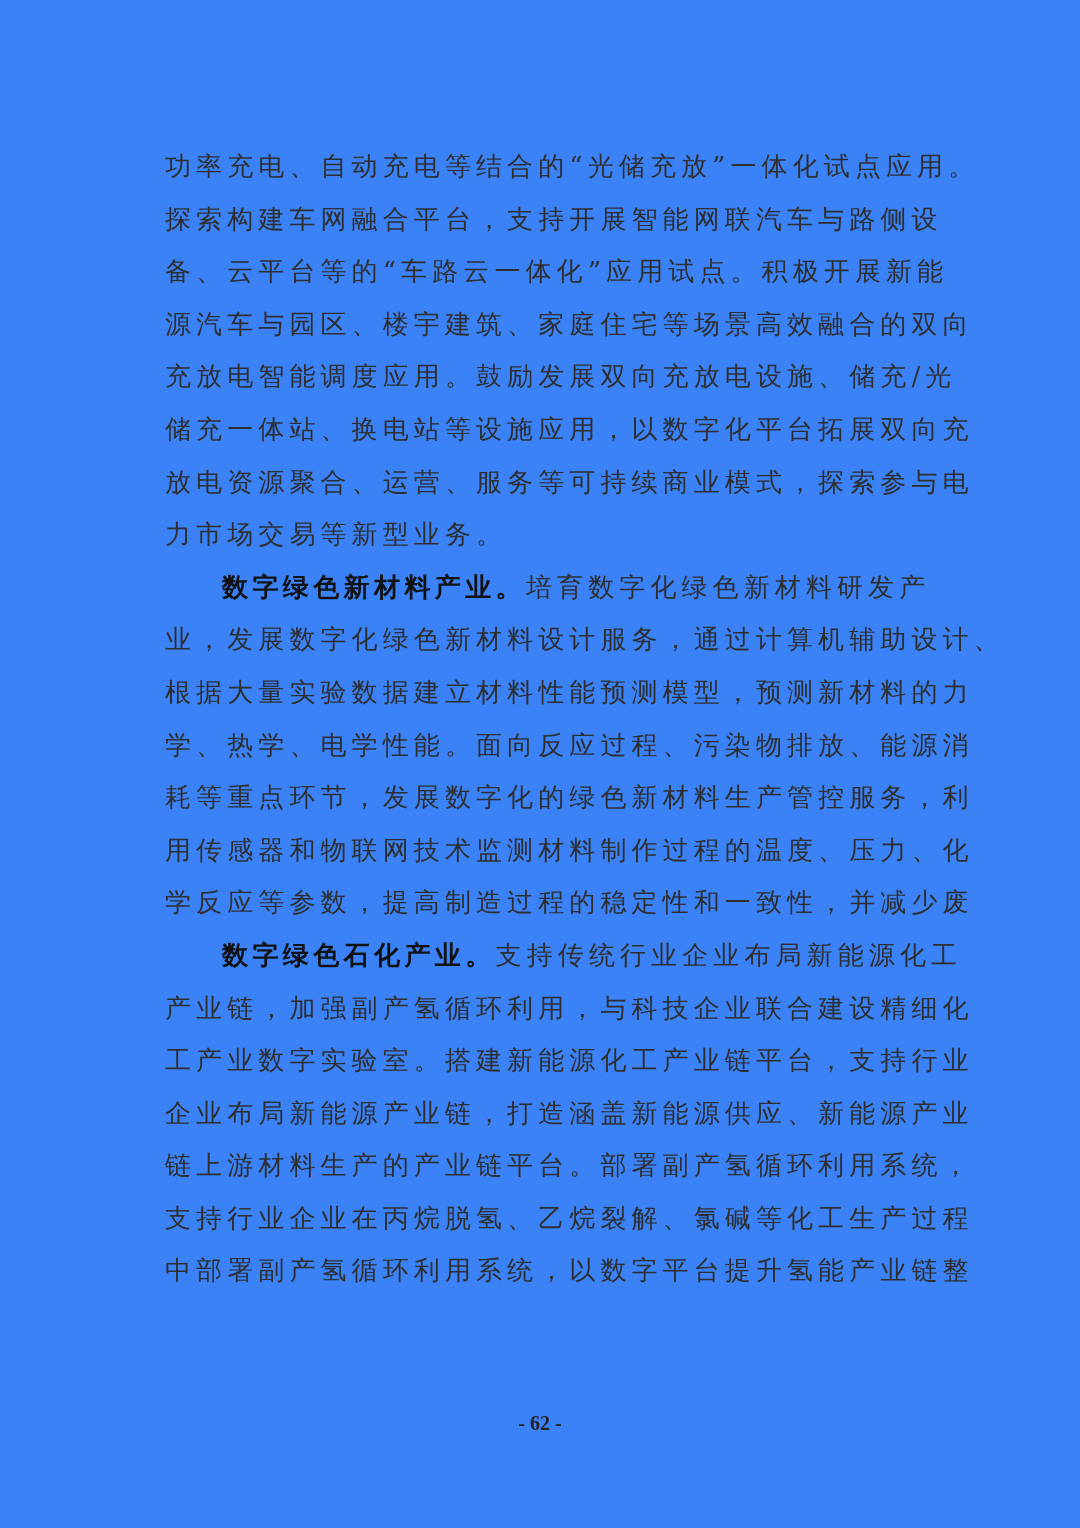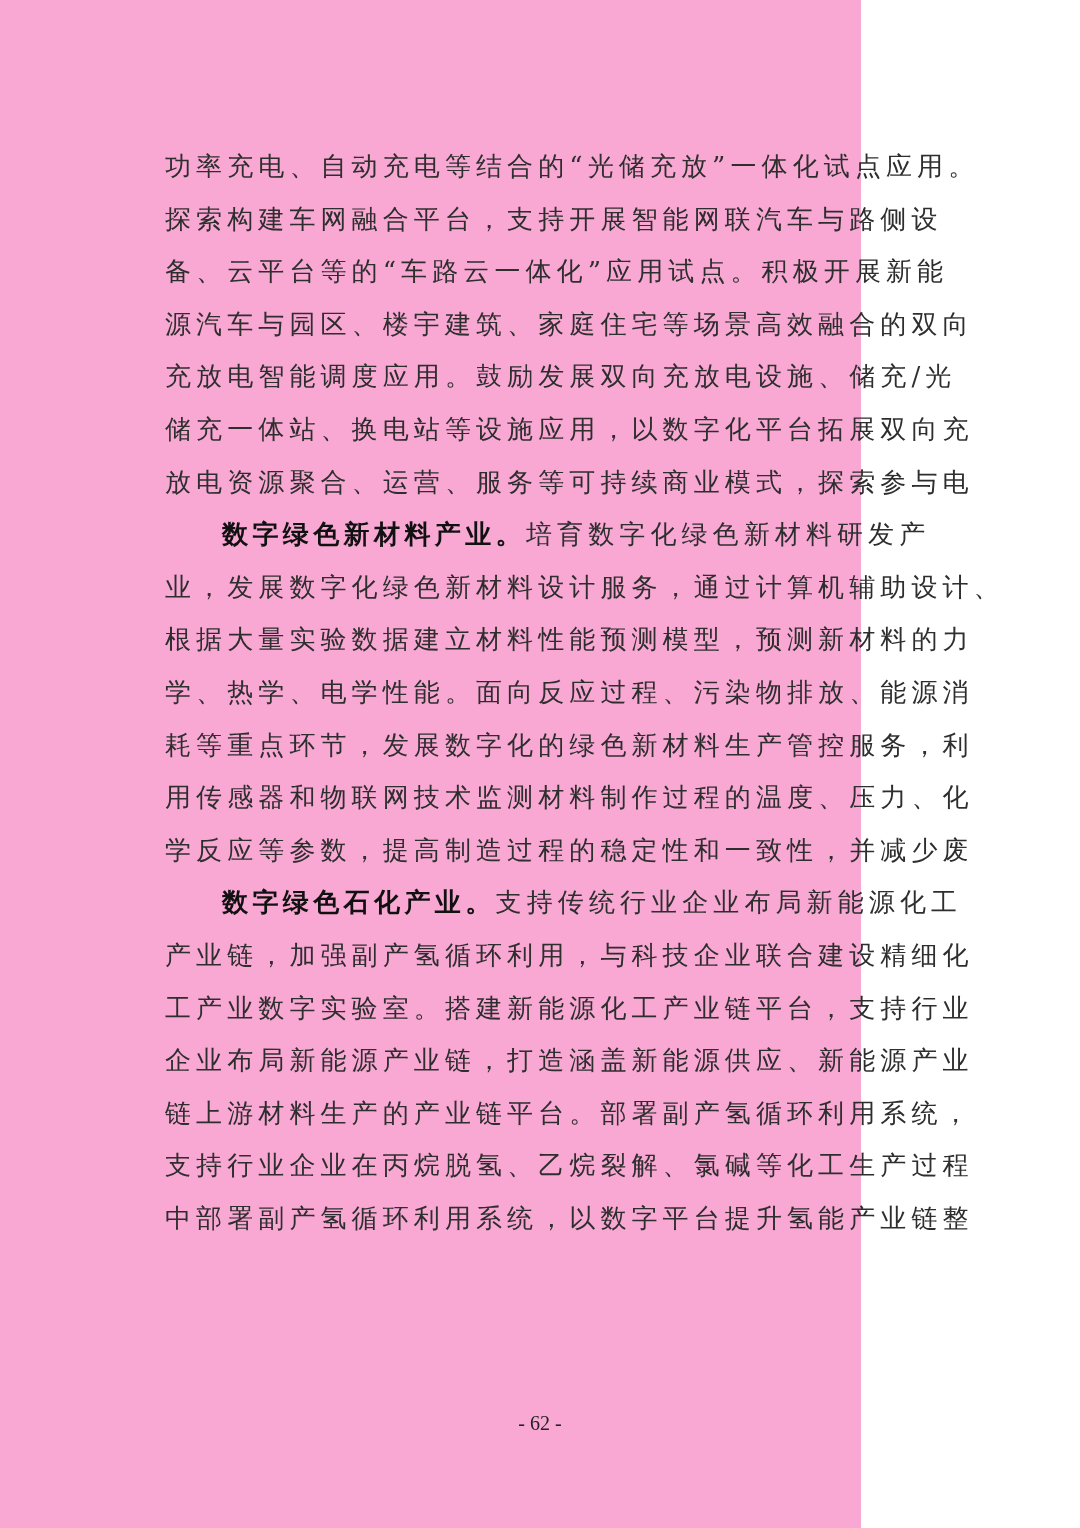--- a/index.html
+++ b/index.html
@@ -12,23 +12,23 @@
       height: 1528px;
       position: relative;
       overflow: hidden;
       color: #2b2b2b;
       font-family: "DejaVu Serif", "Liberation Serif", serif;
     }
     .page {
       position: absolute;
       left: 0;
       top: 0;
-      width: 861px;
+      width: 1080px;
       height: 1528px;
-      background: #f9a8d4;
+      background: #3b82f6;
     }
     .body-text {
       position: absolute;
       left: 165px;
       top: 140px;
       width: 752px;
     }
     .line {
       height: 52.6px;
       line-height: 52.6px;
@@ -49,35 +49,37 @@
     }
     .page-number {
       position: absolute;
       left: 0;
       width: 1080px;
       top: 1412px;
       text-align: center;
       font-family: "Liberation Serif", "DejaVu Serif", serif;
       font-size: 20px;
       color: #222222;
+      font-weight: bold;
     }
   </style>
 </head>
 <body>
 
 <div class="page">
   <div class="body-text">
 
     <div class="line">功率充电、自动充电等结合的“光储充放”一体化试点应用。</div>
     <div class="line">探索构建车网融合平台，支持开展智能网联汽车与路侧设</div>
     <div class="line">备、云平台等的“车路云一体化”应用试点。积极开展新能</div>
     <div class="line">源汽车与园区、楼宇建筑、家庭住宅等场景高效融合的双向</div>
     <div class="line">充放电智能调度应用。鼓励发展双向充放电设施、储充/光</div>
     <div class="line">储充一体站、换电站等设施应用，以数字化平台拓展双向充</div>
     <div class="line">放电资源聚合、运营、服务等可持续商业模式，探索参与电</div>
+    <div class="line">力市场交易等新型业务。</div>
 
     <div class="line indent"><span class="heading-run">数字绿色新材料产业。</span><span>培育数字化绿色新材料研发产</span></div>
     <div class="line">业，发展数字化绿色新材料设计服务，通过计算机辅助设计、</div>
     <div class="line">根据大量实验数据建立材料性能预测模型，预测新材料的力</div>
     <div class="line">学、热学、电学性能。面向反应过程、污染物排放、能源消</div>
     <div class="line">耗等重点环节，发展数字化的绿色新材料生产管控服务，利</div>
     <div class="line">用传感器和物联网技术监测材料制作过程的温度、压力、化</div>
     <div class="line">学反应等参数，提高制造过程的稳定性和一致性，并减少废</div>
 
     <div class="line indent"><span class="heading-run">数字绿色石化产业。</span><span>支持传统行业企业布局新能源化工</span></div>

